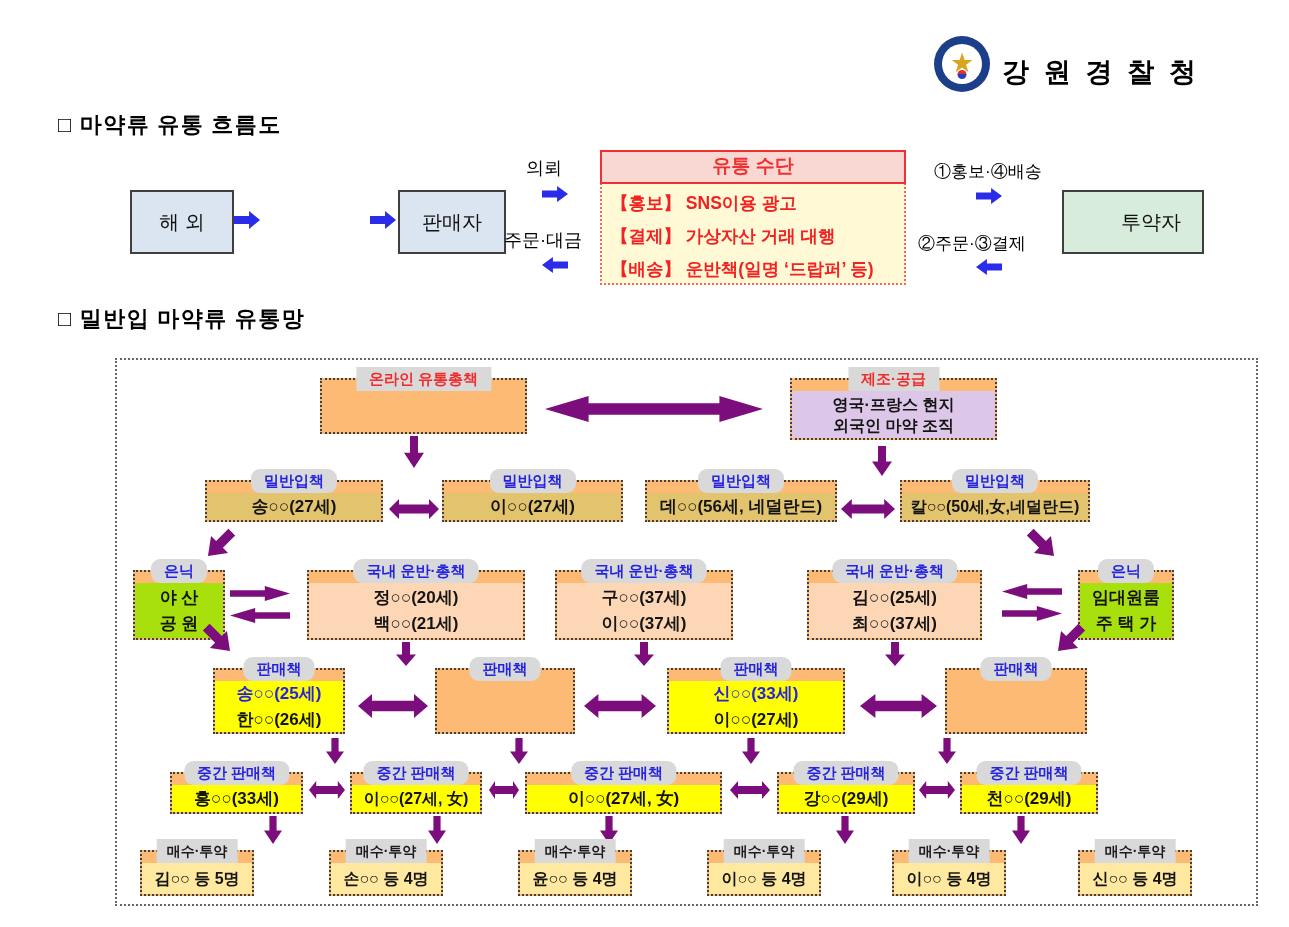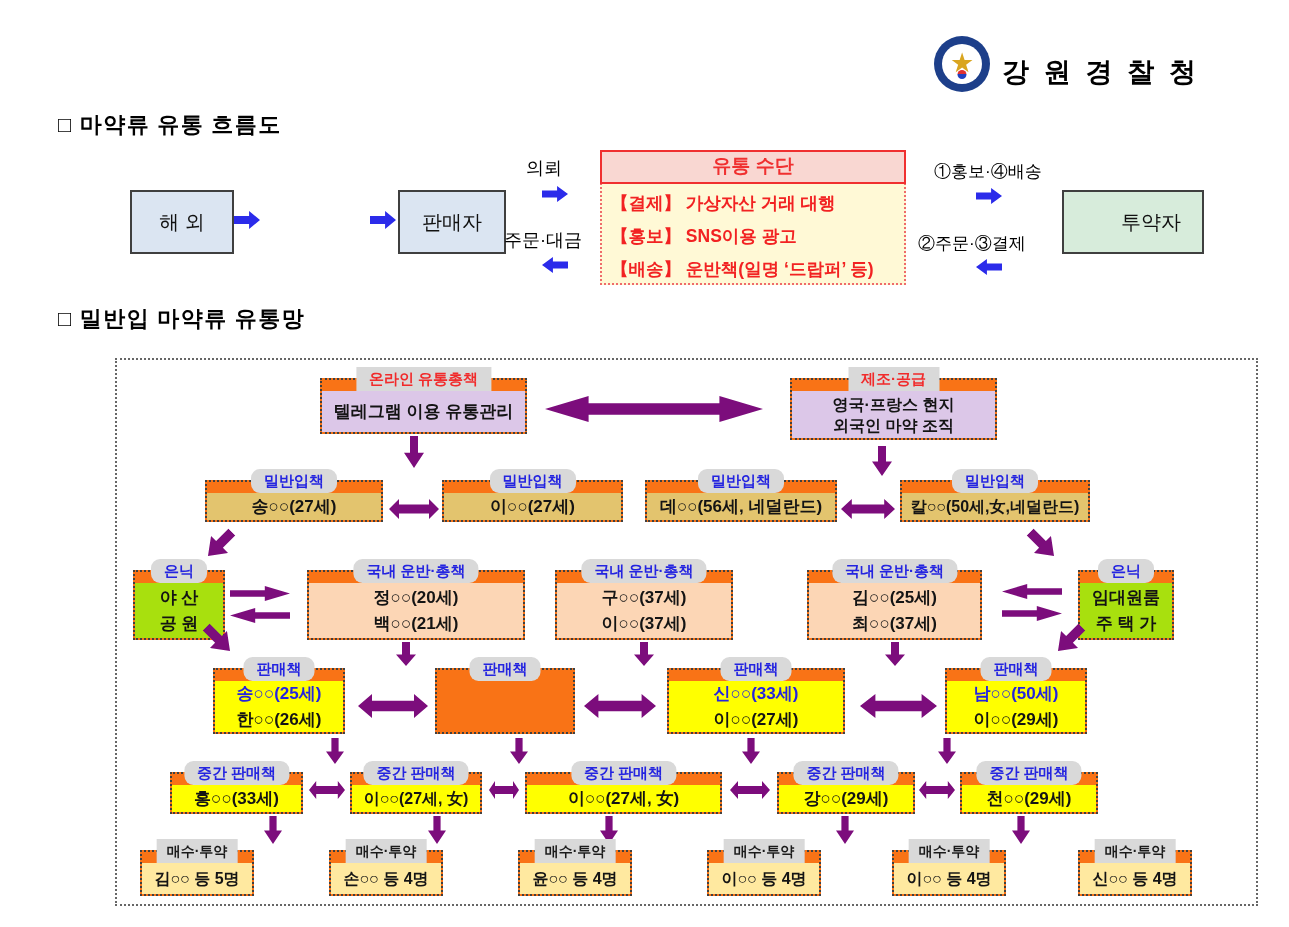--- a/index.html
+++ b/index.html
@@ -25,21 +25,21 @@
   .blab{position:absolute;color:#000000;font-size:18px;font-weight:400;white-space:nowrap;}
   .blab.sm{font-size:17px;}
   .channel{position:absolute;border:2px dotted #ef6b6b;background:#fff9d6;box-sizing:border-box;}
   .ch-head{height:30px;line-height:28px;margin:-2px -2px 0 -2px;border:2px solid #f03030;
         background:#f9d7d2;color:#f03030;font-size:19px;font-weight:bold;text-align:center;}
   .ch-items{padding:3px 9px 0 9px;}
   .ch-item{color:#f22222;font-size:17.5px;font-weight:bold;line-height:33px;white-space:nowrap;}
   
   .netbox{position:absolute;left:115px;top:358px;width:1143px;height:548px;border:2px dotted #666;
         box-sizing:border-box;}
-  .node{position:absolute;background:#f97316;border:2px dotted #404040;box-sizing:border-box;}
+  .node{position:absolute;background:#fdba74;border:2px dotted #404040;box-sizing:border-box;}
   .node .tab{position:absolute;top:-13px;left:50%;transform:translateX(-50%);background:#d9d9d9;
         font-size:15px;font-weight:bold;line-height:24px;height:24px;padding:0 13px;
         white-space:nowrap;z-index:2;}
   .tab.red{color:#f12b2b;} .tab.blue{color:#2424e0;border-radius:9px;} .tab.dark{color:#1a1a1a;}
   .tab.smt{font-size:14px;padding:0 10px;}
   .bodyc{position:absolute;left:0;right:0;top:11px;bottom:0;display:flex;flex-direction:column;
         align-items:center;justify-content:center;}
   .bg-purple{background:#dcc7e8;} .bg-tan{background:#e3c46e;} .bg-peach{background:#fcd6b5;}
   .bg-green{background:#a8e00e;} .bg-yellow{background:#ffff00;} .bg-pale{background:#ffe9a0;justify-content:center;}
   .ln{color:#141414;font-size:17px;font-weight:bold;line-height:26px;white-space:nowrap;}
@@ -75,42 +75,39 @@
   <div class="fbox" style="left:398px;top:190px;width:104px;height:60px;text-align:center;">판매자</div>
 
   <div class="blab" style="left:526px;top:156px;">의뢰</div>
   <div class="arr blue-a a-right" style="left:542px;top:186px;width:26px;height:16px;"></div>
   <div class="blab" style="left:504px;top:228px;">주문·대금</div>
   <div class="arr blue-a a-left" style="left:542px;top:257px;width:26px;height:16px;"></div>
 
   <div class="channel" style="left:600px;top:150px;width:306px;height:135px;">
     <div class="ch-head">유통 수단</div>
     <div class="ch-items">
+      <div class="ch-item">【홍보】 SNS이용 광고</div>
       <div class="ch-item">【결제】 가상자산 거래 대행</div>
-      <div class="ch-item">【홍보】 SNS이용 광고</div>
       <div class="ch-item">【배송】 운반책(일명 ‘드랍퍼’ 등)</div>
     </div>
   </div>
 
   <div class="blab sm" style="left:922px;top:160px;margin-left:12px;">①홍보·④배송</div>
   <div class="arr blue-a a-right" style="left:976px;top:188px;width:26px;height:16px;"></div>
   <div class="blab sm" style="left:918px;top:232px;">②주문·③결제</div>
   <div class="arr blue-a a-left" style="left:976px;top:259px;width:26px;height:16px;"></div>
 
   <div class="fbox green" style="left:1062px;top:190px;width:102px;height:60px;padding-left:36px;">투약자</div>
 
   <div class="sec-title" style="left:58px;top:304px;">□ 밀반입 마약류 유통망</div>
 
   <div class="netbox"></div>
 
   <div class="node" style="left:320px;top:378px;width:207px;height:56px;">
     <span class="tab red">온라인 유통총책</span>
-    <div class="bodyc bg-purple">
-        <div class="ln">텔레그램 이용 유통관리</div>
-      </div>
   </div>
   <div class="node tight" style="left:790px;top:378px;width:207px;height:62px;">
     <span class="tab red">제조·공급</span>
     <div class="bodyc bg-purple">
       <div class="ln">영국·프랑스 현지</div>
       <div class="ln">외국인 마약 조직</div>
     </div>
   </div>
 
   <div class="node" style="left:205px;top:480px;width:178px;height:42px;">
@@ -186,24 +183,20 @@
   </div>
   <div class="node" style="left:667px;top:668px;width:178px;height:66px;">
     <span class="tab blue">판매책</span>
     <div class="bodyc bg-yellow">
       <div class="ln t-blue">신○○(33세)</div>
       <div class="ln">이○○(27세)</div>
     </div>
   </div>
   <div class="node" style="left:945px;top:668px;width:142px;height:66px;">
     <span class="tab blue">판매책</span>
-    <div class="bodyc bg-yellow">
-      <div class="ln t-blue">남○○(50세)</div>
-      <div class="ln">이○○(29세)</div>
-    </div>
   </div>
 
   <div class="node" style="left:170px;top:772px;width:133px;height:42px;">
     <span class="tab blue">중간 판매책</span>
     <div class="bodyc bg-yellow">
         <div class="ln">홍○○(33세)</div>
       </div>
   </div>
   <div class="node" style="left:350px;top:772px;width:132px;height:42px;">
     <span class="tab blue">중간 판매책</span>

